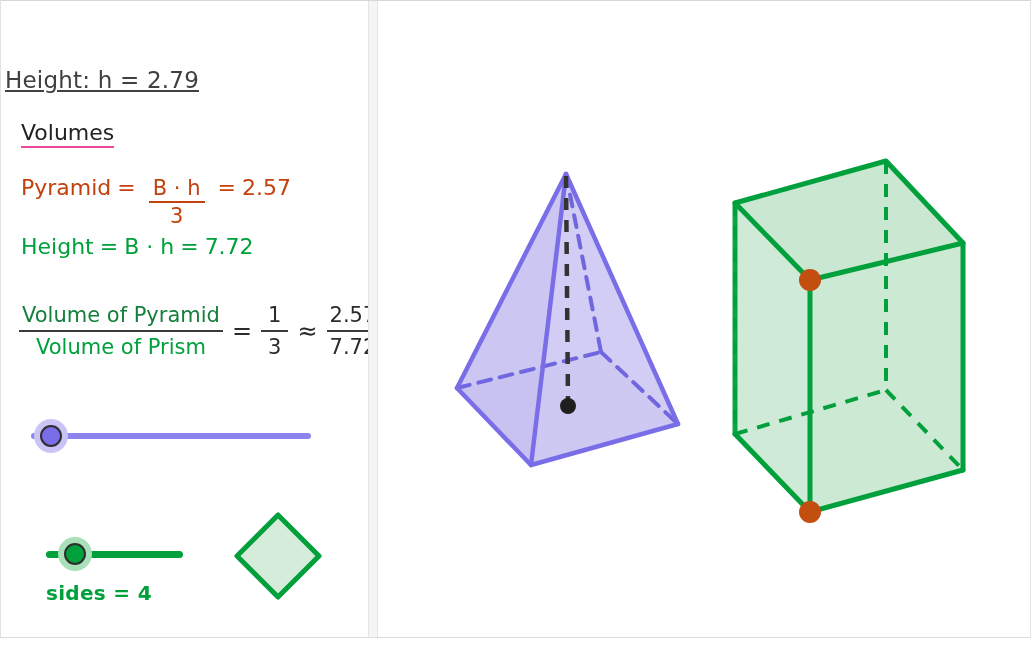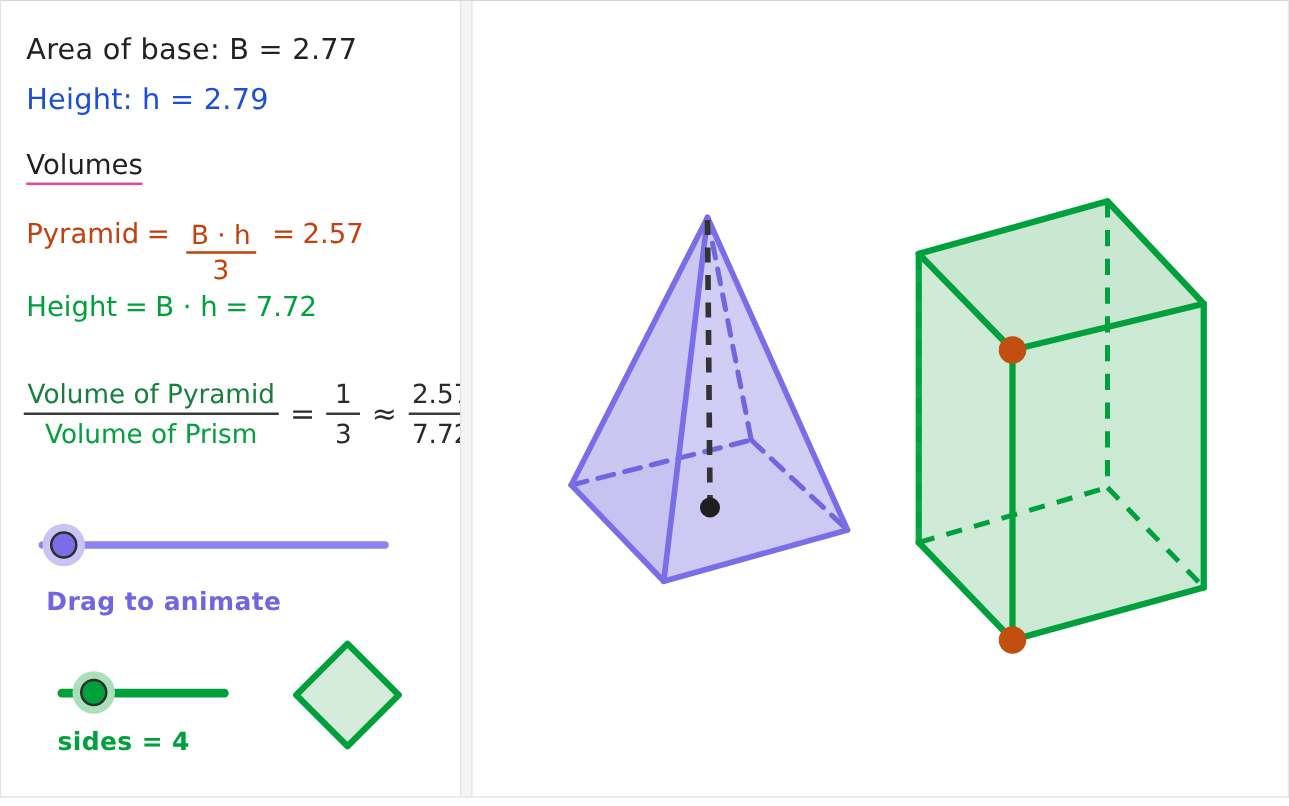--- a/index.html
+++ b/index.html
@@ -83,24 +83,25 @@
     white-space: nowrap;
     line-height: 1;
   }
   .txt-base {
     left: 20px; top: 28px;
     font-size: 23px;
     color: #222222;
     letter-spacing: .2px;
   }
   .txt-height {
-    left: 20px; top: 68px;
+    left: 4px; top: 68px;
     font-size: 23px;
-    color: #1d4ed8;
+    color: #404040;
     letter-spacing: .2px;
+    text-decoration: underline;
   }
   .txt-volumes {
     left: 20px; top: 121px;
     font-size: 22px;
     color: #222222;
     border-bottom: 2px solid #ec4899;
     padding-bottom: 2px;
   }
 
   
@@ -285,21 +286,20 @@
 
 <div id="app">
 
   <div class="frame-line-top"></div>
   <div class="frame-line-left"></div>
   <div class="frame-line-right"></div>
   <div class="frame-line-bottom"></div>
 
   <div id="left-panel">
 
-    <div class="line txt-base">Area of base:  B = 2.77</div>
 
     <div class="line txt-height">Height:  h = 2.79</div>
 
     <div class="line txt-volumes">Volumes</div>
 
     <div class="line formula-pyramid">
       <span>Pyramid</span>
       <span class="op">=</span>
       <span class="frac">
         <span class="num">B · h</span>
@@ -336,21 +336,20 @@
         <span class="bar"></span>
         <span class="v">7.72</span>
       </span>
     </div>
 
     <div class="slider" id="slider-animate">
       <div class="track"></div>
       <div class="knob-halo"></div>
       <div class="knob"></div>
     </div>
-    <div class="line label-animate">Drag to animate</div>
 
     <div class="slider" id="slider-sides">
       <div class="track"></div>
       <div class="knob-halo"></div>
       <div class="knob"></div>
     </div>
     <div class="line label-sides">sides = 4</div>
 
     <svg class="base-preview" width="90" height="92" viewBox="0 0 90 92">
       <polygon points="45,5 86,46 45,87 4,46" fill="#d4ecd9" stroke="#00a03c" stroke-width="5" stroke-linejoin="round"></polygon>

